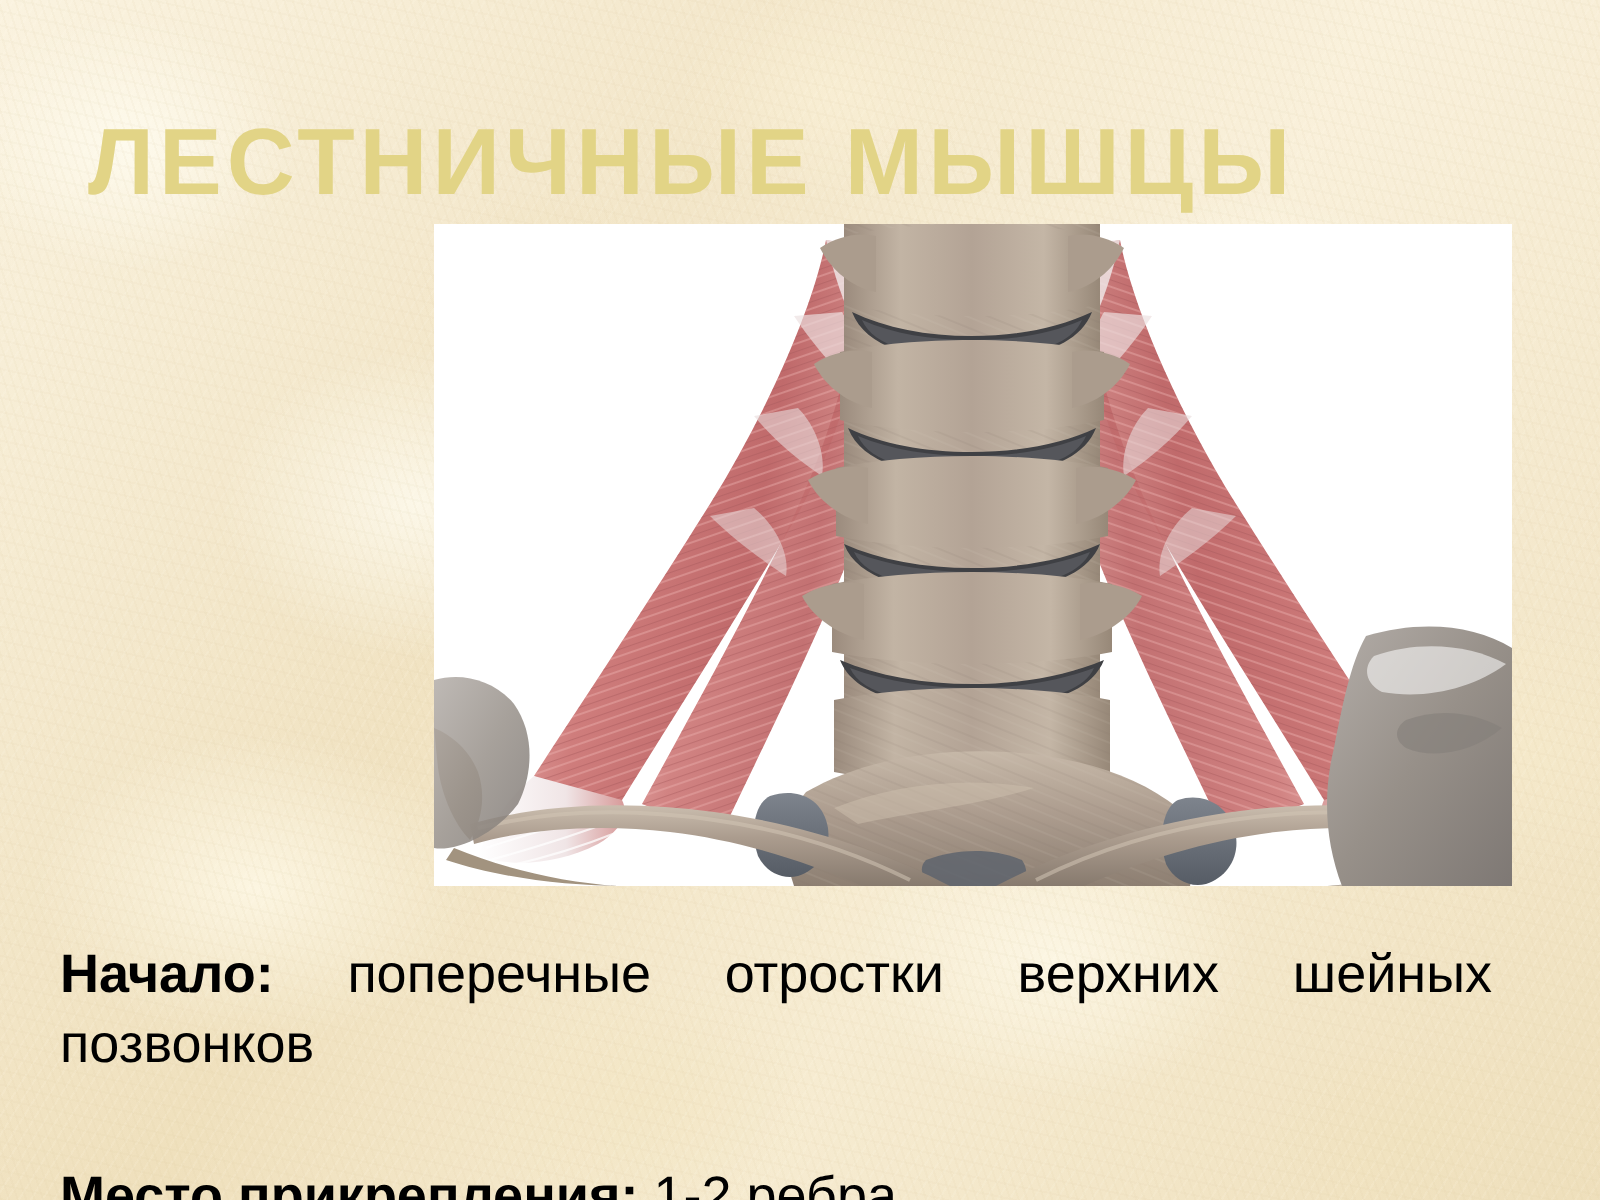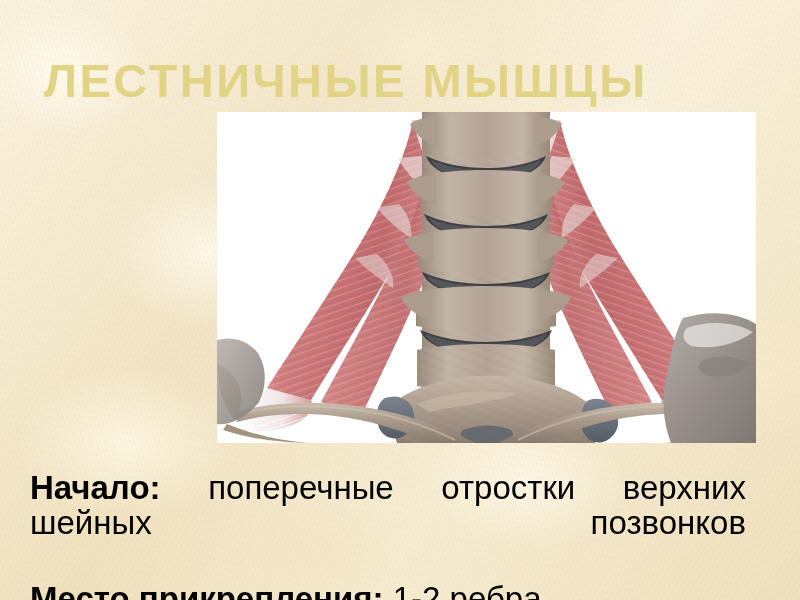--- a/index.html
+++ b/index.html
@@ -78,21 +78,21 @@
   
   #bodytext {
     position: absolute;
     left: 30px;
     top: 470px;
     width: 716px;
     z-index: 3;
     color: #000000;
   }
   .para {
-    font-size: 33px;
+    font-size: 27px;
     line-height: 35px;
     color: #000000;
   }
   .para.justified { text-align: justify; }
   .para.justified > .filler {
     display: inline-block;
     width: 100%;
     height: 0;
     overflow: hidden;
   }

